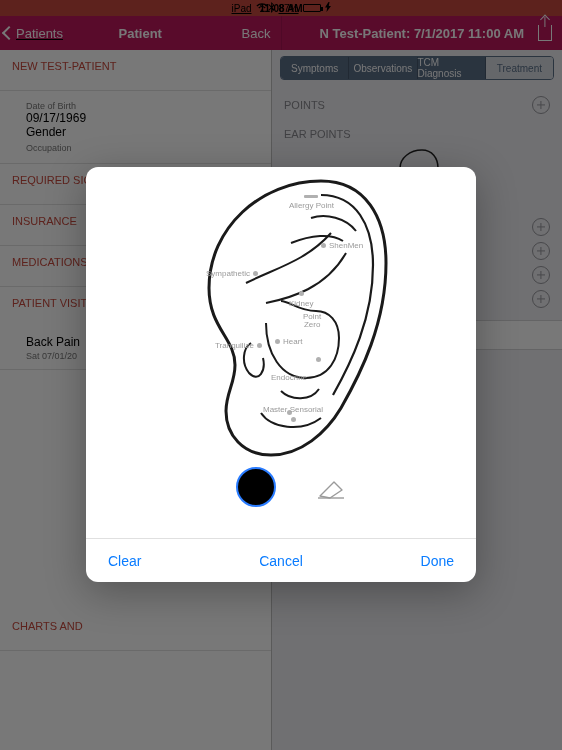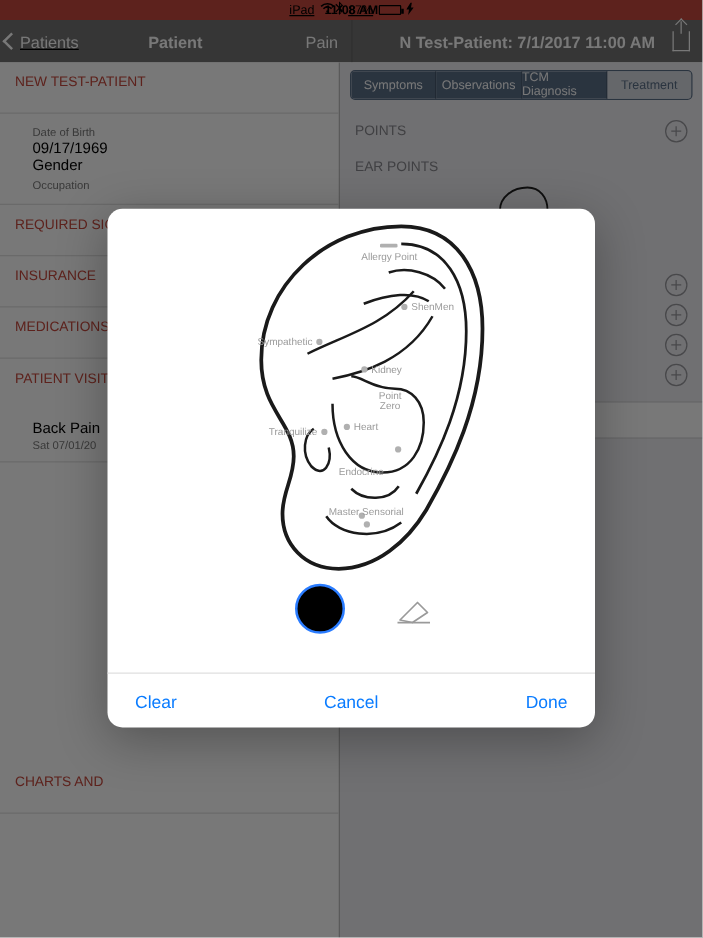--- a/index.html
+++ b/index.html
@@ -7,21 +7,21 @@
 
   
   .status-bar { height: 16px; background: #c84a3e; color: #000; display: flex; align-items: center; justify-content: center; font-size: 10px; padding: 0 6px; text-decoration: underline; }
   .status-left, .status-right { display: flex; align-items: center; gap: 4px; }
   .status-center { position: absolute; left: 50%; transform: translateX(-50%); font-weight: 600; }
   .battery-shell { width: 18px; height: 8px; border: 1px solid #000; border-radius: 1px; position: relative; display: inline-block; }
   .battery-fill { height: 100%; width: 87%; background: #3fc94b; }
   .battery-nub { position: absolute; right: -3px; top: 2px; width: 2px; height: 4px; background: #000; }
 
   
-  .nav-row { height: 34px; background: #737373; display: flex; text-decoration: underline; }
+  .nav-row { height: 34px; background: #be185d; display: flex; text-decoration: underline; }
   .nav-left, .nav-right { flex: 1; display: flex; align-items: center; color: #fff; font-size: 13px; position: relative; }
   .nav-left { border-right: 1px solid rgba(0,0,0,.1); }
   .nav-back { display: flex; align-items: center; gap: 2px; padding-left: 4px; }
   .chevron-left { width: 10px; height: 10px; border-left: 2px solid #fff; border-bottom: 2px solid #fff; transform: rotate(45deg); }
   .nav-title { position: absolute; left: 50%; transform: translateX(-50%); font-weight: 600; }
   .nav-edit { position: absolute; right: 10px; }
   .nav-right-title { position: absolute; left: 50%; transform: translateX(-50%); font-weight: 600; white-space: nowrap; }
   .share-icon { position: absolute; right: 10px; width: 14px; height: 16px; border: 1.2px solid #fff; border-top: none; }
   .share-icon::before { content: ""; position: absolute; left: 50%; top: -8px; width: 1.2px; height: 10px; background: #fff; transform: translateX(-50%); }
   .share-icon::after { content: ""; position: absolute; left: 50%; top: -9px; width: 6px; height: 6px; border-left: 1.2px solid #fff; border-top: 1.2px solid #fff; transform: translateX(-50%) rotate(45deg); }
@@ -109,21 +109,21 @@
     </div>
   </div>
 
   <div class="nav-row">
     <div class="nav-left">
       <div class="nav-back">
         <span class="chevron-left"></span>
         <span>Patients</span>
       </div>
       <div class="nav-title">Patient</div>
-      <div class="nav-edit">Pain</div>
+      <div class="nav-edit">Back</div>
     </div>
     <div class="nav-right">
       <div class="nav-right-title">N Test-Patient: 7/1/2017 11:00 AM</div>
       <span class="share-icon"></span>
     </div>
   </div>
 
   <div class="main">
     <div class="left-pane">
       <div class="section-header">NEW TEST-PATIENT</div>
@@ -227,21 +227,21 @@
         <span>Allergy Point</span>
       </div>
       <div class="ear-label" style="left:150px; top:68px;">
         <span class="ear-dot"></span>
         <span>ShenMen</span>
       </div>
       <div class="ear-label" style="left:35px; top:96px;">
         <span>Sympathetic</span>
         <span class="ear-dot"></span>
       </div>
-      <div class="ear-label" style="left:118px; top:118px; flex-direction:row; ">
+      <div class="ear-label" style="left:118px; top:118px; flex-direction:column; ">
         <span class="ear-dot"></span>
         <span>Kidney</span>
       </div>
       <div class="ear-label" style="left:132px; top:140px; flex-direction:column; align-items:flex-end; line-height:1;gap:28px;">
         <span style="white-space:pre; text-align:center;">Point
 Zero</span>
         <span class="ear-dot"></span>
       </div>
       <div class="ear-label" style="left:104px; top:164px;">
         <span class="ear-dot"></span>

